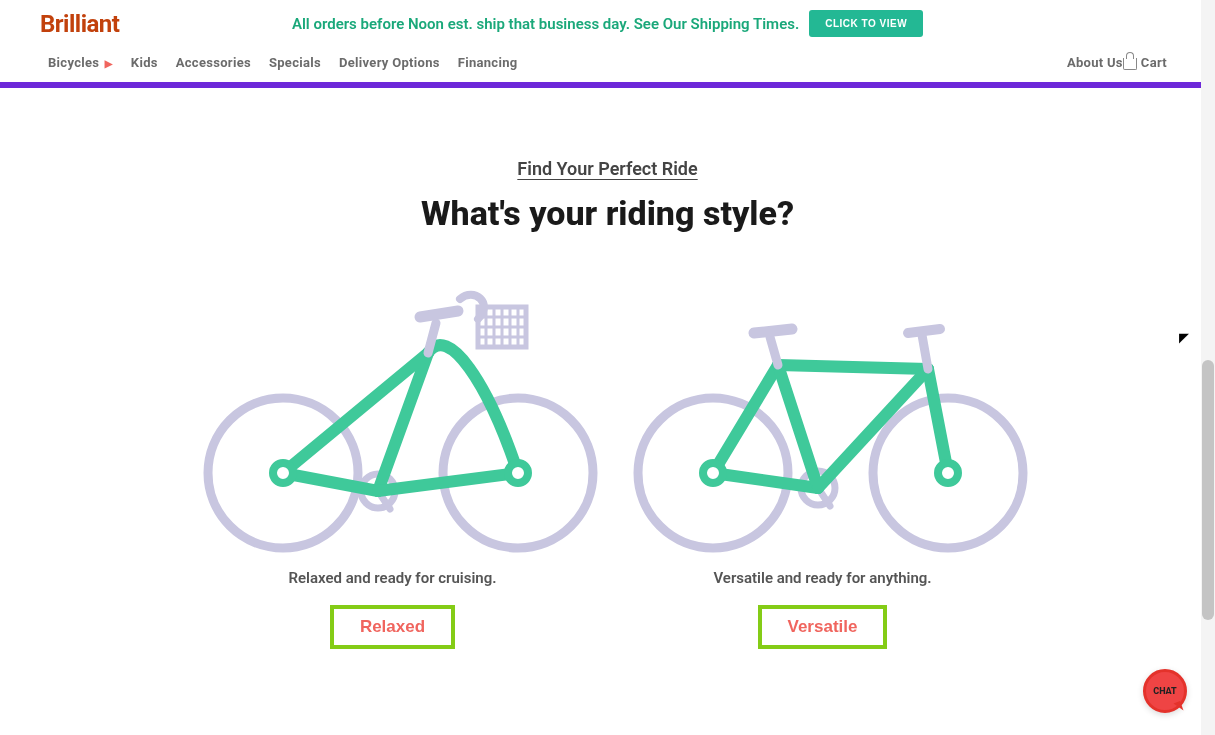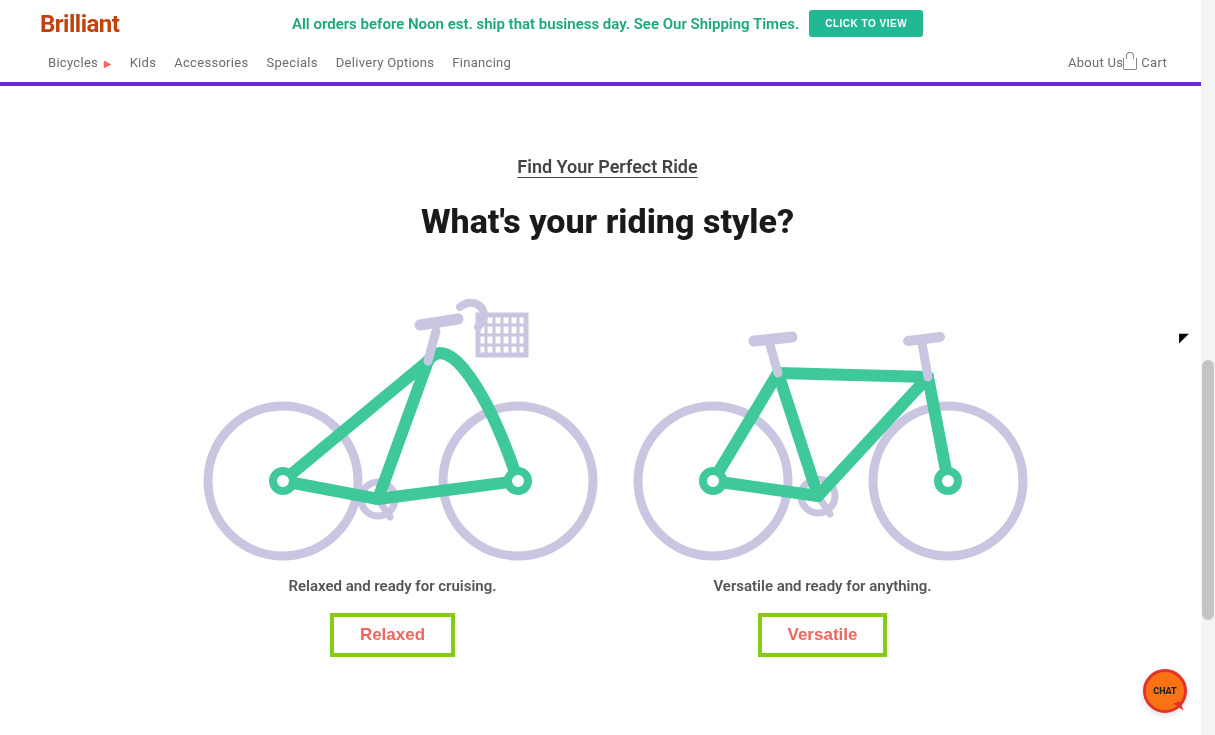--- a/index.html
+++ b/index.html
@@ -42,23 +42,23 @@
     font-size: 10px;
     font-weight: 700;
     border-radius: 3px;
     cursor: pointer;
     letter-spacing: 0.5px;
   }
   .navbar {
     display: flex;
     padding: 12px 48px 12px 48px;
     font-size: 13px;
-    font-weight: 400;
+    font-weight: 700;
     color: #666;
-    border-bottom: 4px solid #6d28d9;
+    border-bottom: 6px solid #6d28d9;
   }
   .nav-left { display: flex; gap: 18px; align-items: center; }
   .nav-right { margin-left: auto; display: flex; gap: 0; align-items: center; }
   .nav-item { cursor: pointer; color: #6b6b6b; letter-spacing: 0.3px; }
   .nav-item .arrow {
     color: #f0655e;
     font-size: 10px;
     margin-left: 2px;
     display: inline-block;
     vertical-align: middle;
@@ -94,21 +94,21 @@
     color: #444;
     text-decoration: underline;
     text-underline-offset: 4px;
     font-weight: 600;
     cursor: pointer;
   }
   .headline {
     font-size: 34px;
     font-weight: 800;
     color: #1a1a1a;
-    margin-top: 24px;
+    margin-top: 14px;
   }
   .options {
     display: flex;
     justify-content: center;
     margin-top: 30px;
   }
   .option { display: flex; flex-direction: column; align-items: center; }
   .bike-svg { width: 430px; height: 290px; }
   .option-desc {
     font-size: 15px;
@@ -150,21 +150,21 @@
     font-size: 12px;
     cursor: pointer;
   }
   .chat-badge {
     position: fixed;
     bottom: 22px;
     right: 28px;
     width: 44px;
     height: 44px;
     border-radius: 50%;
-    background: #f97316;
+    background: #ef4444;
     border: 3px solid #e4322b;
     display: flex;
     align-items: center;
     justify-content: center;
     font-size: 9px;
     font-weight: 800;
     color: #222;
     cursor: pointer;
     box-shadow: 0 2px 6px rgba(0,0,0,0.15);
   }

